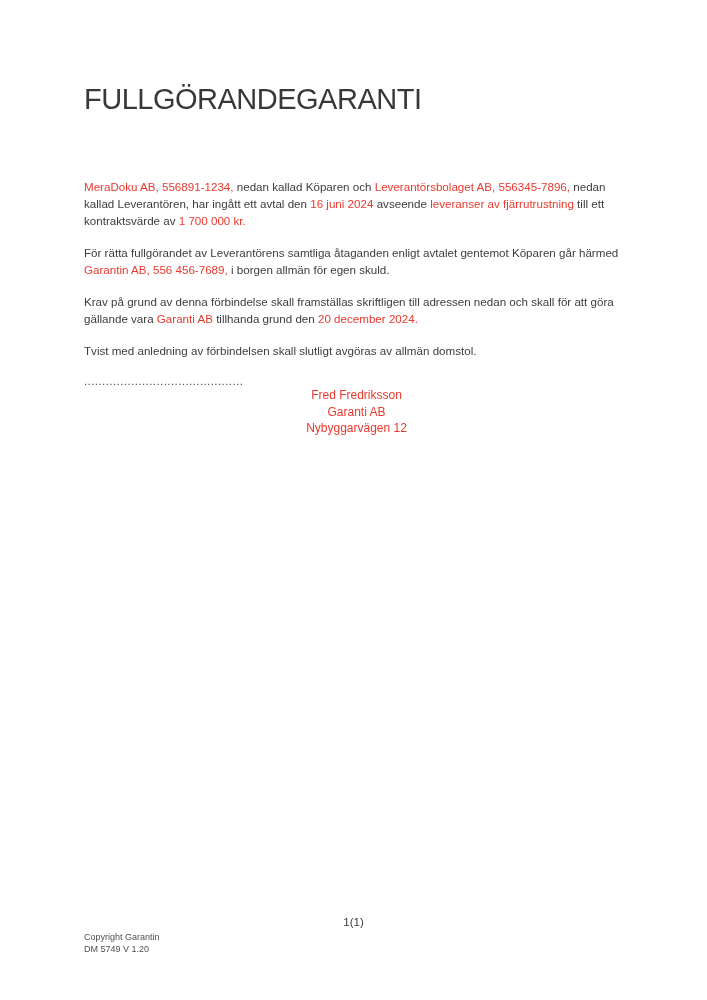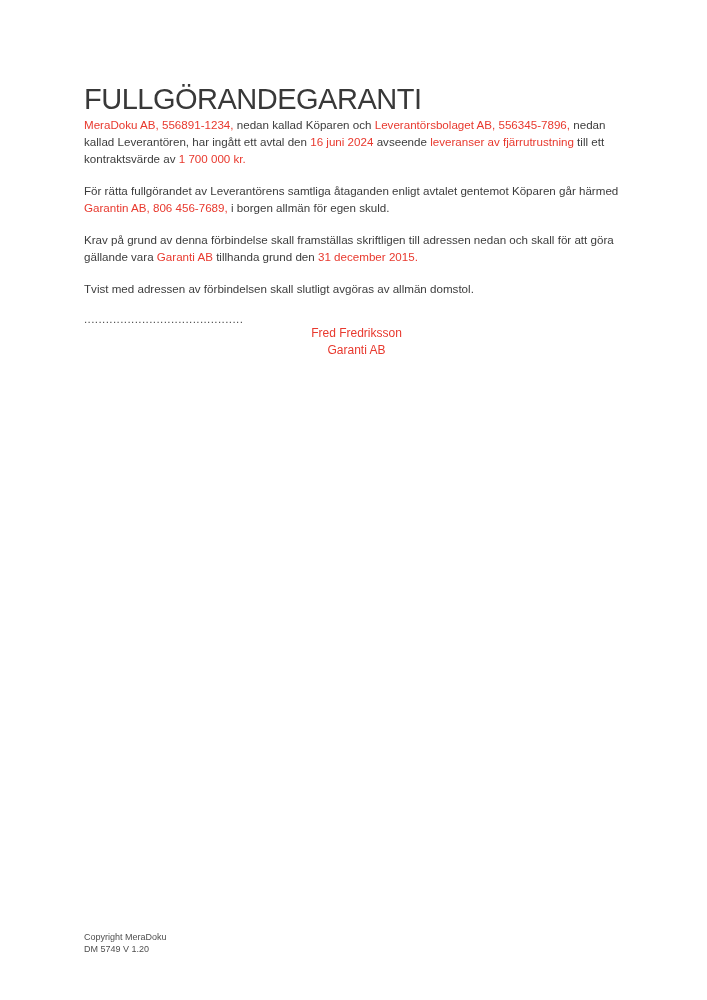--- a/index.html
+++ b/index.html
@@ -25,20 +25,21 @@
   h1.doc-title {
     margin: 0;
     font-size: 29px;
     font-weight: 300;
     letter-spacing: -0.5px;
     color: #383838;
     line-height: 34px;
     font-family: "Liberation Sans", "DejaVu Sans", sans-serif;
   }
   .paragraphs {
+    margin-top: 62px;
   }
   p.para {
     margin: 0 0 15px 0;
     font-size: 11.6px;
     line-height: 17px;
     color: var(--text, #3c3c3c);
   }
   .red {
     color: var(--red, #e8392e);
   }
@@ -77,32 +78,34 @@
 </style>
 </head>
 <body>
 
 <div class="page">
   <div class="content">
     <h1 class="doc-title">FULLGÖRANDEGARANTI</h1>
 
     <div class="paragraphs">
         <p class="para"><span class="red">MeraDoku AB, 556891-1234,</span><span> nedan kallad Köparen och </span><span class="red">Leverantörsbolaget AB, 556345-7896,</span><span> nedan kallad Leverantören, har ingått ett avtal den </span><span class="red">16 juni 2024</span><span> avseende </span><span class="red">leveranser av fjärrutrustning</span><span> till ett kontraktsvärde av </span><span class="red">1 700 000 kr.</span></p>
-        <p class="para"><span>För rätta fullgörandet av Leverantörens samtliga åtaganden enligt avtalet gentemot Köparen går härmed </span><span class="red">Garantin AB, 806 456-7689,</span><span> i borgen allmän för egen skuld.</span></p>
-        <p class="para"><span>Krav på grund av denna förbindelse skall framställas skriftligen till adressen nedan och skall för att göra gällande vara </span><span class="red">Garanti AB</span><span> tillhanda grund den </span><span class="red">31 december 2015.</span></p>
-        <p class="para"><span>Tvist med adressen av förbindelsen skall slutligt avgöras av allmän domstol.</span></p>
+        <p class="para"><span>För rätta fullgörandet av Leverantörens samtliga åtaganden enligt avtalet gentemot Köparen går härmed </span><span class="red">Garantin AB, 556 456-7689,</span><span> i borgen allmän för egen skuld.</span></p>
+        <p class="para"><span>Krav på grund av denna förbindelse skall framställas skriftligen till adressen nedan och skall för att göra gällande vara </span><span class="red">Garanti AB</span><span> tillhanda grund den </span><span class="red">20 december 2024.</span></p>
+        <p class="para"><span>Tvist med anledning av förbindelsen skall slutligt avgöras av allmän domstol.</span></p>
       </div>
 
     <div class="signature">
       <div class="sig-dots">............................................</div>
       <div>
           <div class="sig-line">Fred Fredriksson</div>
           <div class="sig-line">Garanti AB</div>
+          <div class="sig-line">Nybyggarvägen 12</div>
         </div>
     </div>
   </div>
 
+  <div class="page-number">1(1)</div>
 
   <div class="copyright">
-    <div>Copyright MeraDoku</div>
+    <div>Copyright Garantin</div>
     <div>DM 5749 V 1.20</div>
   </div>
 </div>
 
 </body></html>

